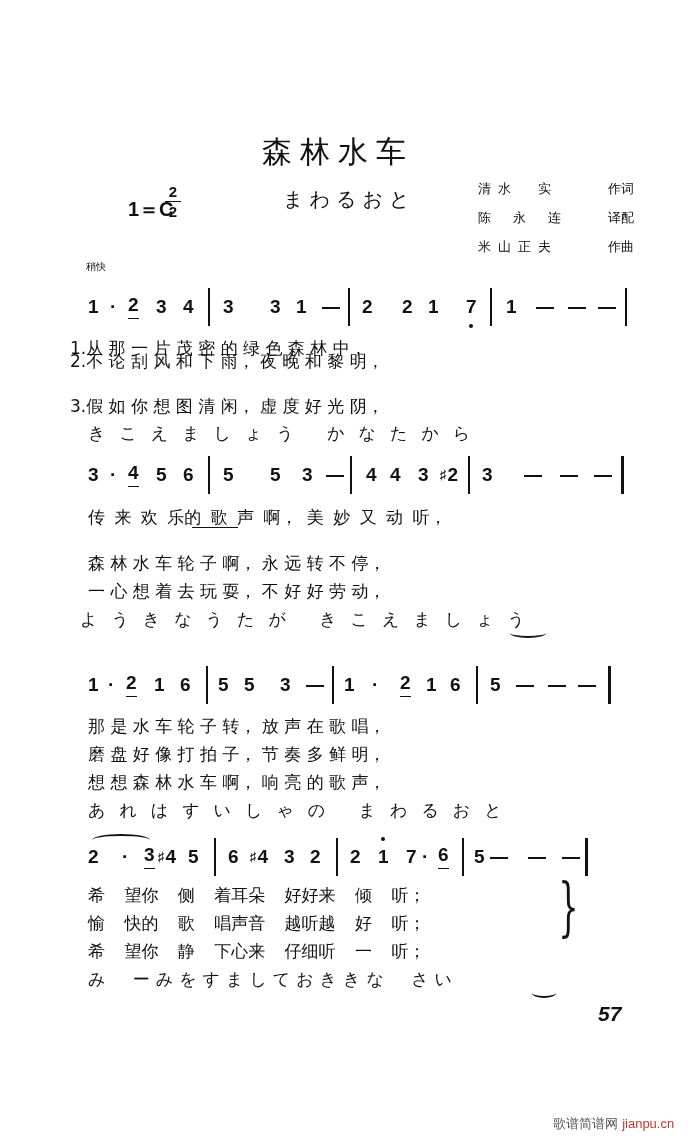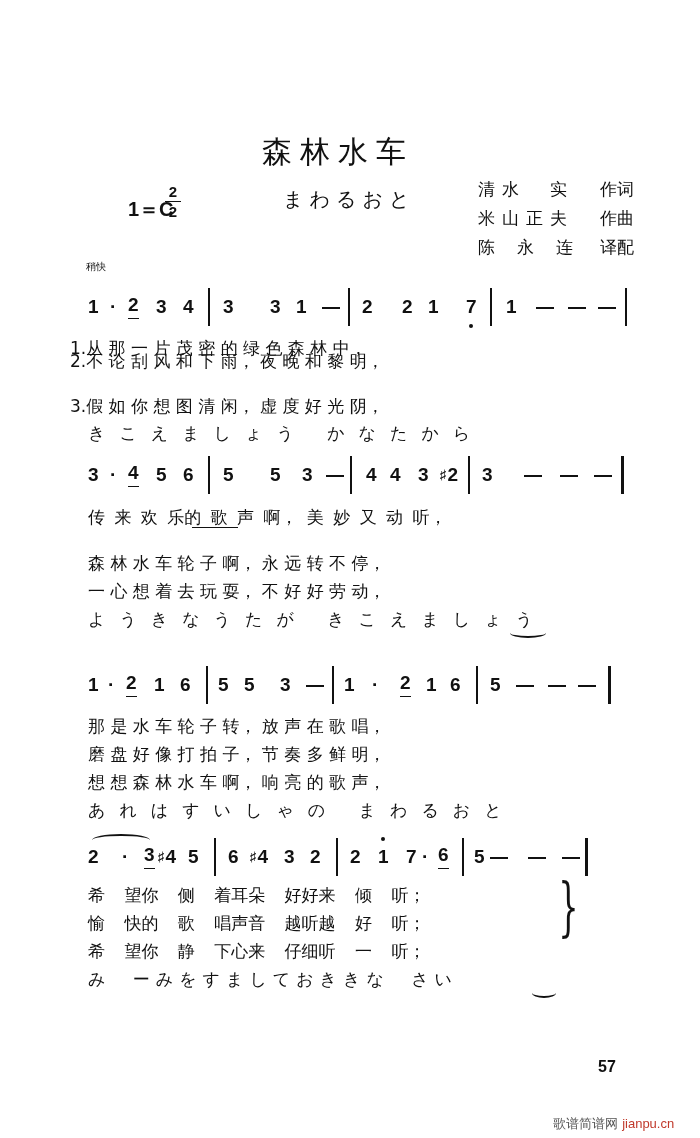--- a/index.html
+++ b/index.html
@@ -8,67 +8,67 @@
       overflow: hidden; color: #111;
       font-family: "DejaVu Sans", "Liberation Sans", sans-serif;
     }
     .abs { position: absolute; }
     .title { left: 262px; top: 132px; font-size: 30px; letter-spacing: 8px; font-family: "DejaVu Serif", serif; }
     .subtitle { left: 283px; top: 186px; font-size: 20px; letter-spacing: 6px; font-family: "DejaVu Serif", serif; }
     .key { left: 90px; top: 196px; font-size: 20px; font-family: "Liberation Serif", serif; margin-left: 38px; }
     .key b { font-family: "Liberation Sans", sans-serif; font-weight: bold; }
     .timesig { left: 165px; top: 183px; width: 16px; text-align: center; font-size: 15px; font-weight: bold; font-family: "Liberation Sans", sans-serif; line-height: 17px; }
     .timesig .bar { border-top: 1.5px solid #111; margin: 1px 0; }
-    .credits { left: 478px; top: 175px; font-size: 17px; line-height: 29px; }
+    .credits { left: 478px; top: 175px; font-size: 13px; line-height: 29px; font-family: Liberation Mono, monospace; }
     .credit-row { display: flex; justify-content: space-between; width: 156px; }
     .credit-name { letter-spacing: 7px; }
     .tempo { left: 86px; top: 260px; font-size: 10px; }
 
     .staff { position: absolute; left: 88px; height: 34px; width: 545px; }
     .note { position: absolute; top: 0; font-family: "Liberation Sans", sans-serif; font-weight: bold; font-size: 19px; line-height: 30px; }
     .note.ul { border-bottom: 1.5px solid #111; line-height: 26px; }
     .dot-low { position: absolute; left: 50%; transform: translateX(-50%); bottom: -6px; width: 4px; height: 4px; border-radius: 50%; background: #111; }
     .dot-high { position: absolute; left: 50%; transform: translateX(-50%); top: -5px; width: 4px; height: 4px; border-radius: 50%; background: #111; }
     .sharp { font-size: 13px; vertical-align: top; margin-right: 1px; }
     .barline { position: absolute; top: -4px; width: 2px; height: 38px; background: #111; }
     .barline.end { width: 3px; }
     .dash { position: absolute; top: 15px; width: 18px; height: 2px; background: #111; }
     .tie { position: absolute; border-top: 2px solid #111; border-radius: 50% 50% 0 0; height: 10px; }
     .tie-bottom { position: absolute; border-bottom: 2px solid #111; border-radius: 0 0 50% 50%; height: 8px; }
 
     .lyric-line { position: absolute; left: 70px; font-size: 17px; height: 26px; line-height: 26px; white-space: nowrap; }
     .brace { position: absolute; font-size: 64px; line-height: 70px; font-weight: 100; font-family: "DejaVu Serif", serif; transform: scaleX(0.5); }
 
-    .page-num { left: 598px; top: 1058px; font-size: 16px; font-weight: bold; font-family: "Liberation Sans", sans-serif; }
+    .page-num { left: 598px; top: 1002px; font-size: 21px; font-weight: bold; font-style: italic; font-family: "Liberation Sans", sans-serif; }
     .watermark { left: 553px; top: 1115px; font-size: 13px; color: #555; }
     .watermark .url { color: #c0392b; font-family: "Liberation Sans", sans-serif; }
   </style>
 </head>
 <body>
 
 <div class="abs title">森林水车</div>
 <div class="abs subtitle">まわるおと</div>
 <div class="abs key"><b>1＝C</b></div>
 <div class="abs timesig">
   <div>2</div>
   <div class="bar"></div>
   <div>2</div>
 </div>
 <div class="abs credits">
   <div class="credit-row">
       <span class="credit-name">清水　实</span>
       <span>作词</span>
     </div>
   <div class="credit-row">
+      <span class="credit-name" style="letter-spacing:22px">陈永连</span>
+      <span>译配</span>
+    </div>
+  <div class="credit-row">
       <span class="credit-name">米山正夫</span>
       <span>作曲</span>
-    </div>
-  <div class="credit-row">
-      <span class="credit-name" style="letter-spacing:22px">陈永连</span>
-      <span>译配</span>
     </div>
 </div>
 <div class="abs tempo">稍快</div>
 
 <div class="staff" style="top:292px">
   <span class="note" style="left:0">1</span>
   <span class="note" style="left:22px">·</span>
   <span class="note ul" style="left:40px">2</span>
   <span class="note" style="left:68px">3</span>
   <span class="note" style="left:95px">4</span>
@@ -116,21 +116,21 @@
   <div class="dash" style="left:436px"></div>
   <div class="dash" style="left:472px"></div>
   <div class="dash" style="left:506px"></div>
   <div class="barline end" style="left:533px"></div>
 </div>
 
 <div class="lyric-line" style="top:504px;left:88px;word-spacing:4px">传 来 欢 乐的 歌 声 啊， 美 妙 又 动 听，</div>
 <div class="abs" style="left:192px;top:527px;width:46px;border-bottom:1.5px solid #111"></div>
 <div class="lyric-line" style="top:550px;left:88px">森 林 水 车 轮 子 啊， 永 远 转 不 停，</div>
 <div class="lyric-line" style="top:578px;left:88px">一 心 想 着 去 玩 耍， 不 好 好 劳 动，</div>
-<div class="lyric-line" style="top:606px;left:88px;letter-spacing:14px">ようきなうたが きこえましょう</div>
+<div class="lyric-line" style="top:606px;left:80px;letter-spacing:14px">ようきなうたが きこえましょう</div>
 <div class="tie-bottom" style="left:510px;top:628px;width:36px"></div>
 
 <div class="staff" style="top:670px">
   <span class="note" style="left:0">1</span>
   <span class="note" style="left:20px">·</span>
   <span class="note ul" style="left:38px">2</span>
   <span class="note" style="left:66px">1</span>
   <span class="note" style="left:92px">6</span>
   <div class="barline" style="left:118px"></div>
   <span class="note" style="left:130px">5</span>

